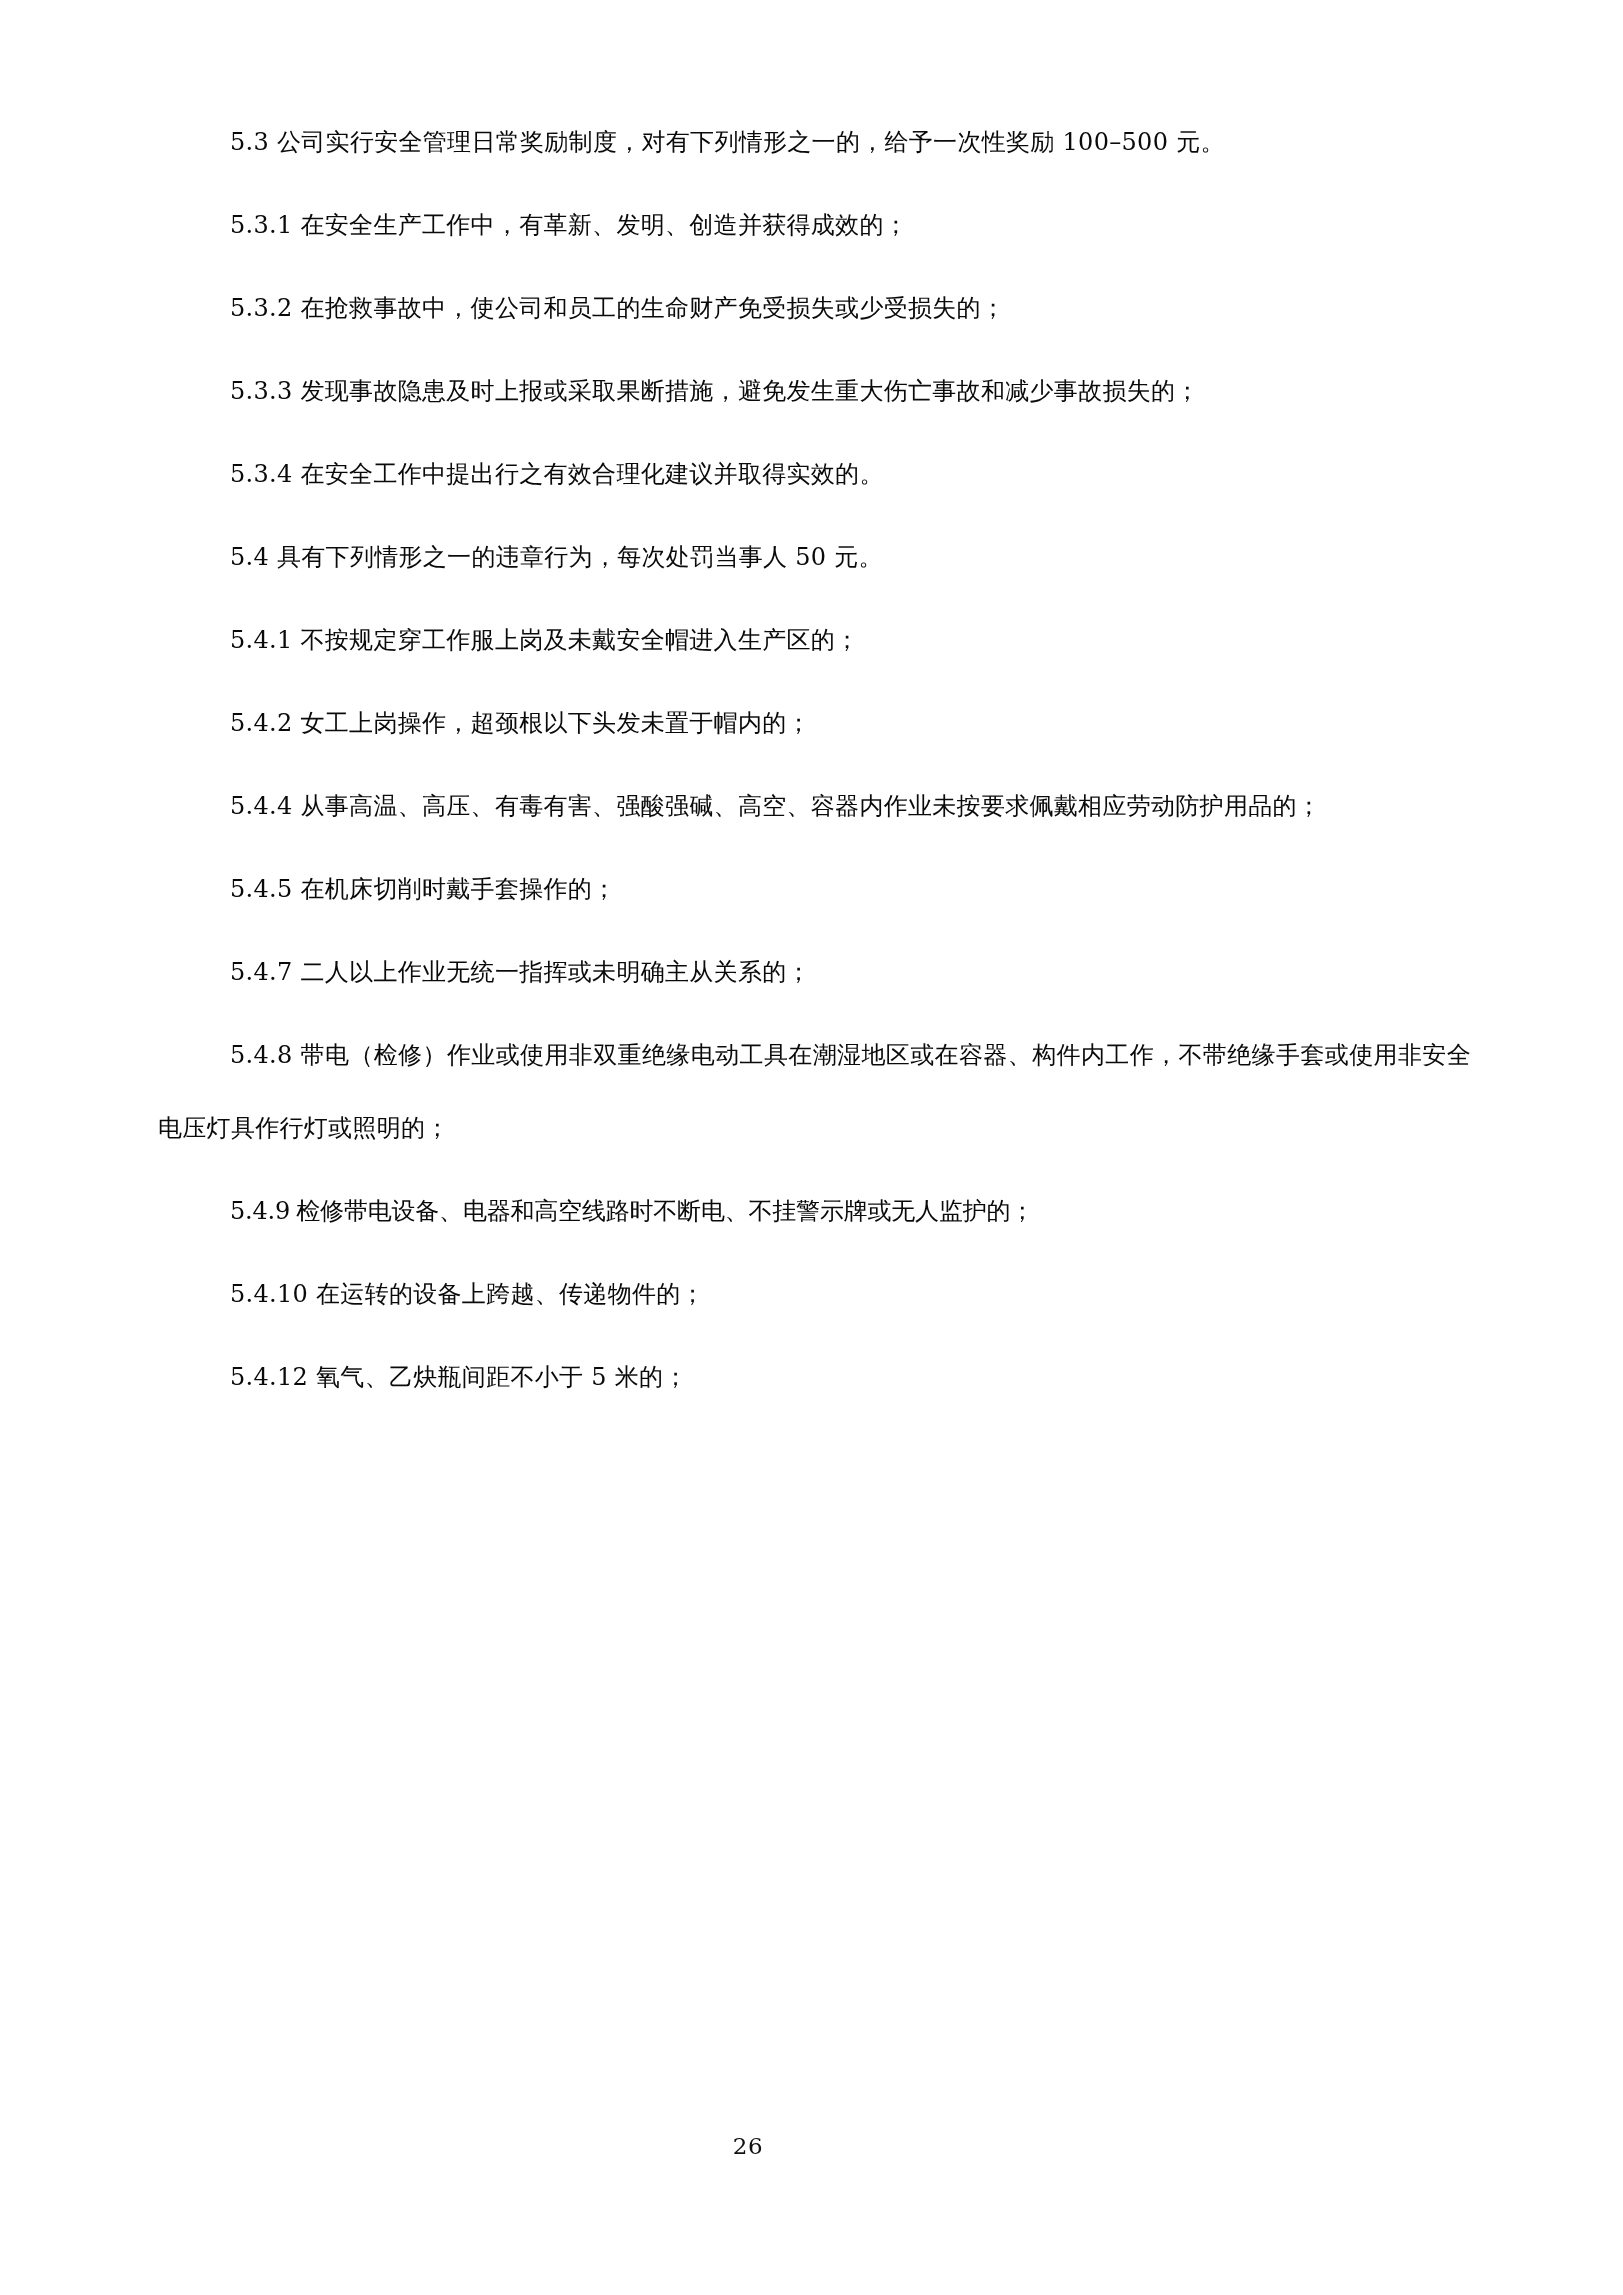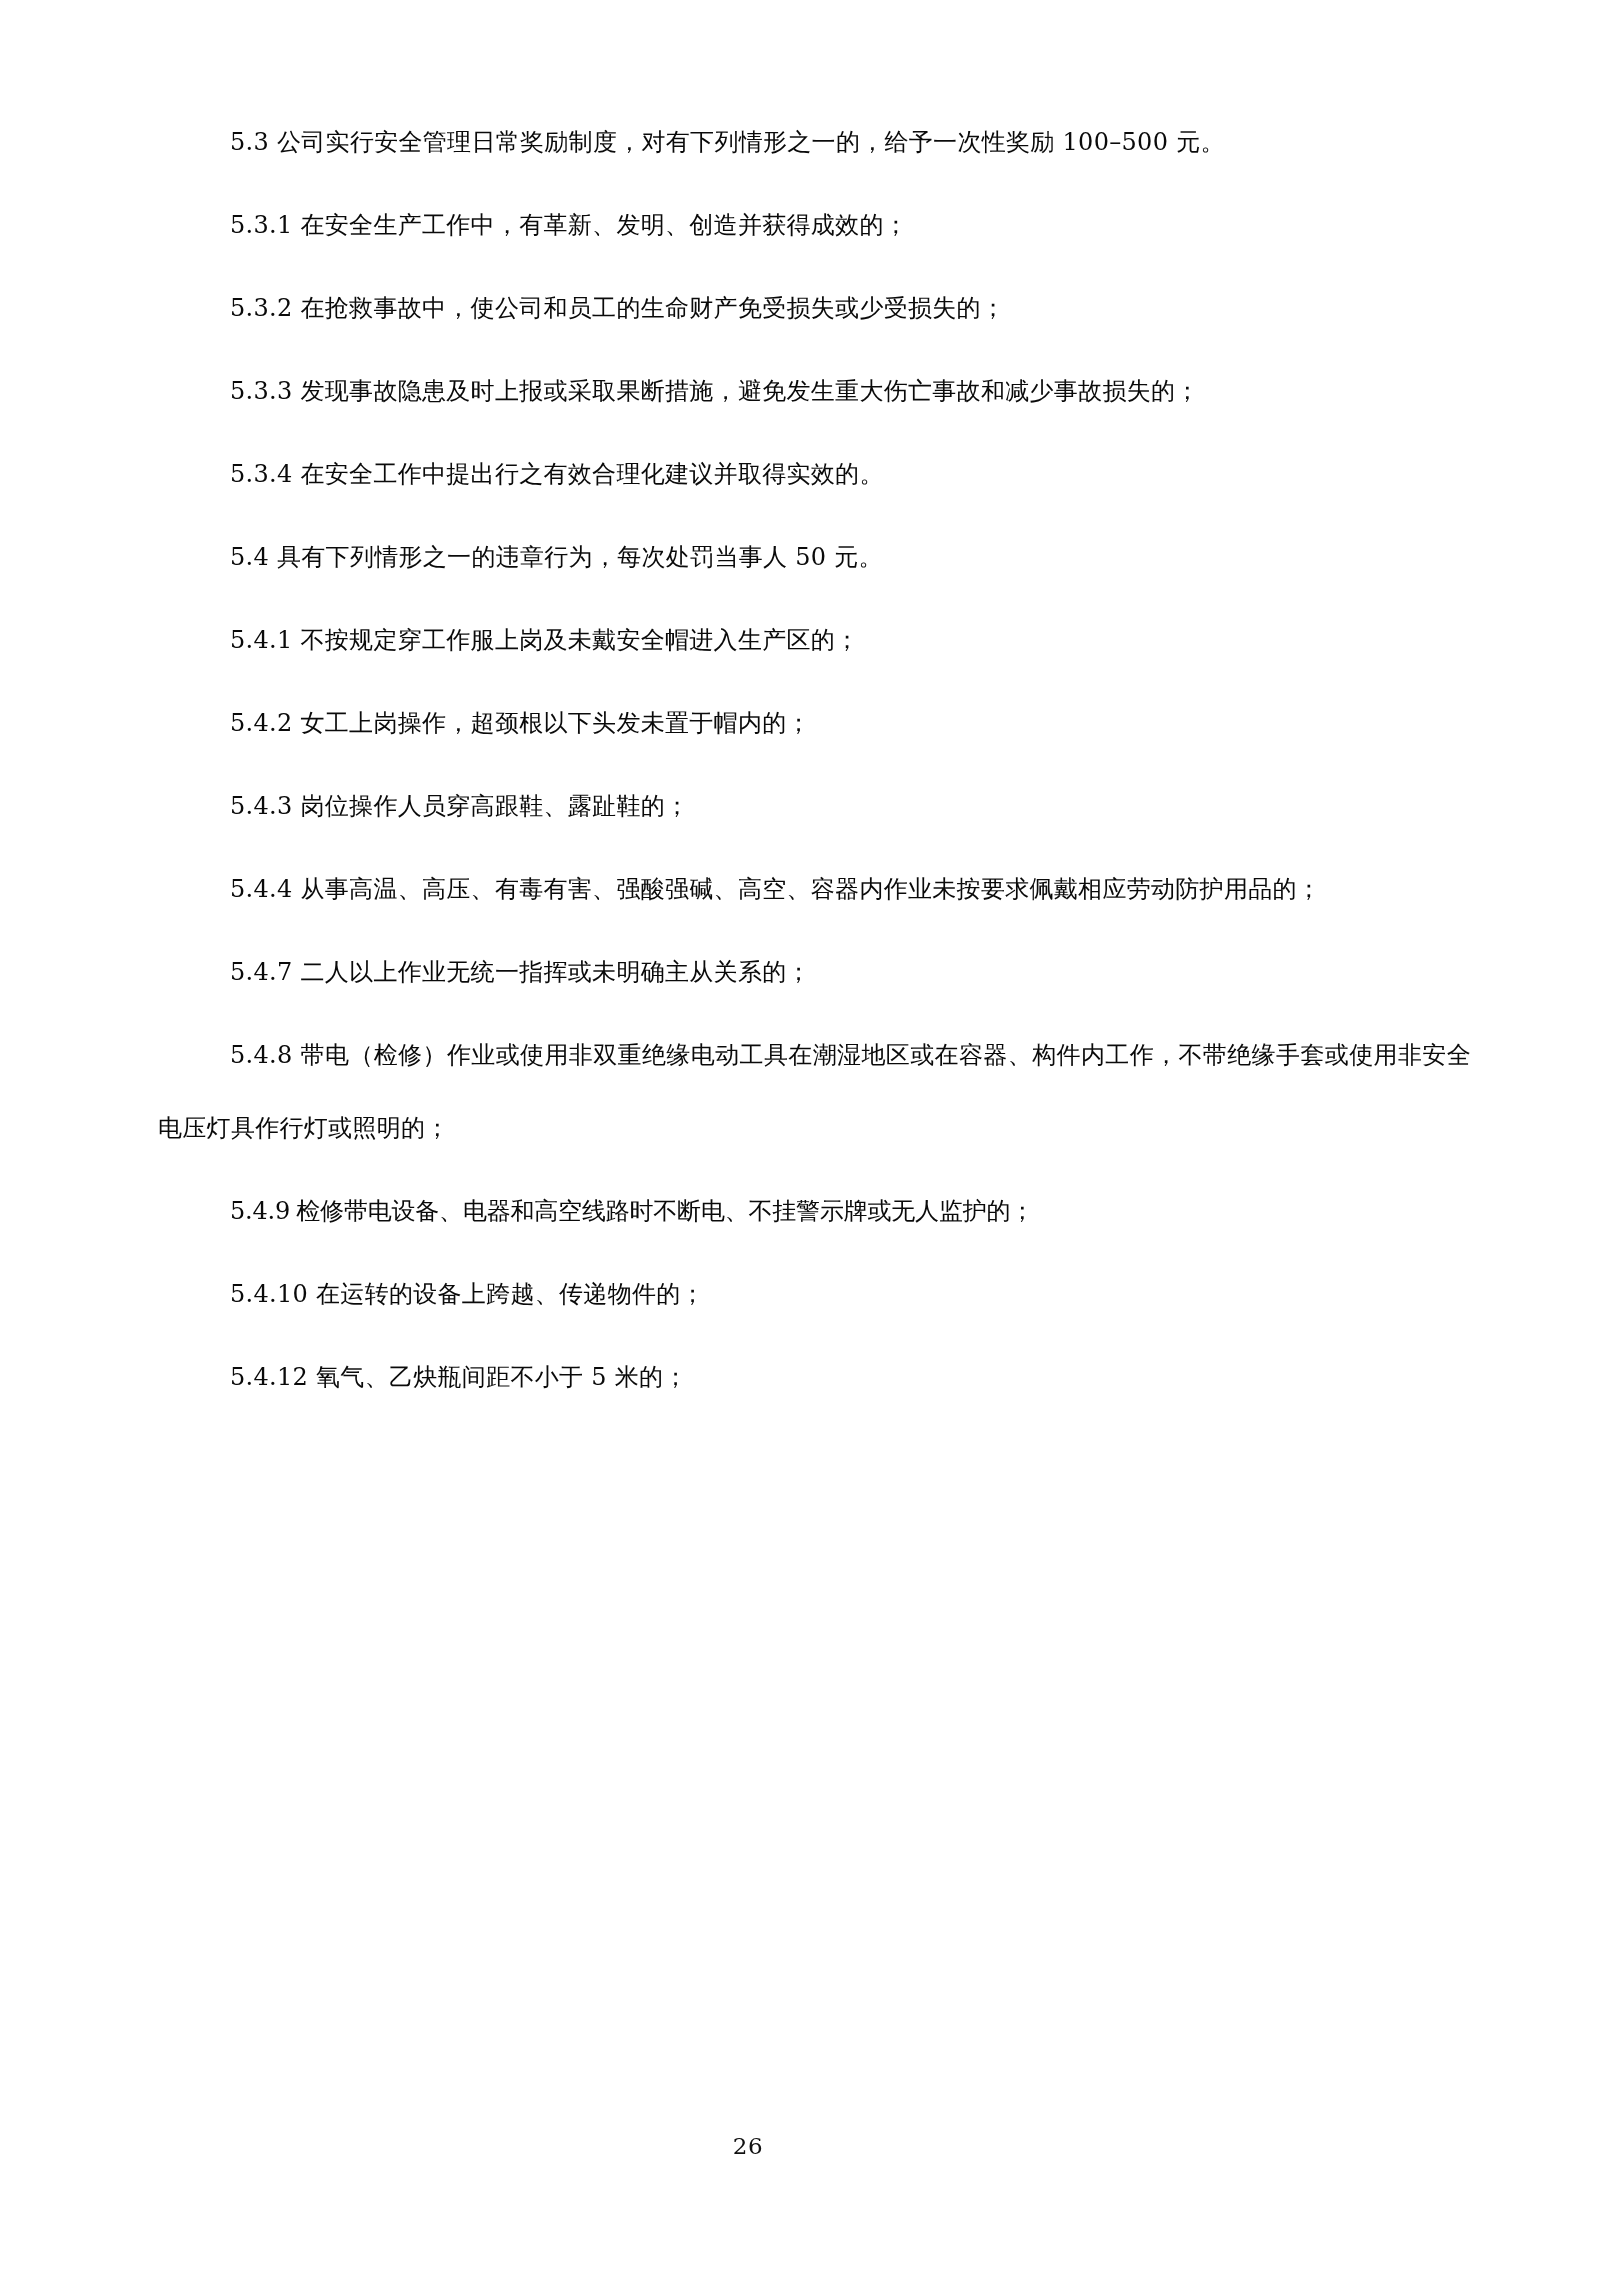--- a/index.html
+++ b/index.html
@@ -76,22 +76,22 @@
 
   <div id="body-text">
       <p class="para indent">5.3 公司实行安全管理日常奖励制度，对有下列情形之一的，给予一次性奖励 100–500 元。</p>
       <p class="para indent">5.3.1 在安全生产工作中，有革新、发明、创造并获得成效的；</p>
       <p class="para indent">5.3.2 在抢救事故中，使公司和员工的生命财产免受损失或少受损失的；</p>
       <p class="para indent">5.3.3 发现事故隐患及时上报或采取果断措施，避免发生重大伤亡事故和减少事故损失的；</p>
       <p class="para indent">5.3.4 在安全工作中提出行之有效合理化建议并取得实效的。</p>
       <p class="para indent">5.4 具有下列情形之一的违章行为，每次处罚当事人 50 元。</p>
       <p class="para indent">5.4.1 不按规定穿工作服上岗及未戴安全帽进入生产区的；</p>
       <p class="para indent">5.4.2 女工上岗操作，超颈根以下头发未置于帽内的；</p>
-      <p class="para indent">5.4.3 岗位操作人员穿高跟鞋、露趾鞋的；</p>
       <p class="para indent">5.4.4 从事高温、高压、有毒有害、强酸强碱、高空、容器内作业未按要求佩戴相应劳动防护用品的；</p>
+      <p class="para indent">5.4.5 在机床切削时戴手套操作的；</p>
       <p class="para indent">5.4.7 二人以上作业无统一指挥或未明确主从关系的；</p>
       <p class="para indent">5.4.8 带电（检修）作业或使用非双重绝缘电动工具在潮湿地区或在容器、构件内工作，不带绝缘手套或使用非安全电压灯具作行灯或照明的；</p>
       <p class="para indent tight">5.4.9 检修带电设备、电器和高空线路时不断电、不挂警示牌或无人监护的；</p>
       <p class="para indent">5.4.10 在运转的设备上跨越、传递物件的；</p>
       <p class="para indent">5.4.12 氧气、乙炔瓶间距不小于 5 米的；</p>
     </div>
 
   <div id="footer">
     <span id="page-number">26</span>
   </div>

